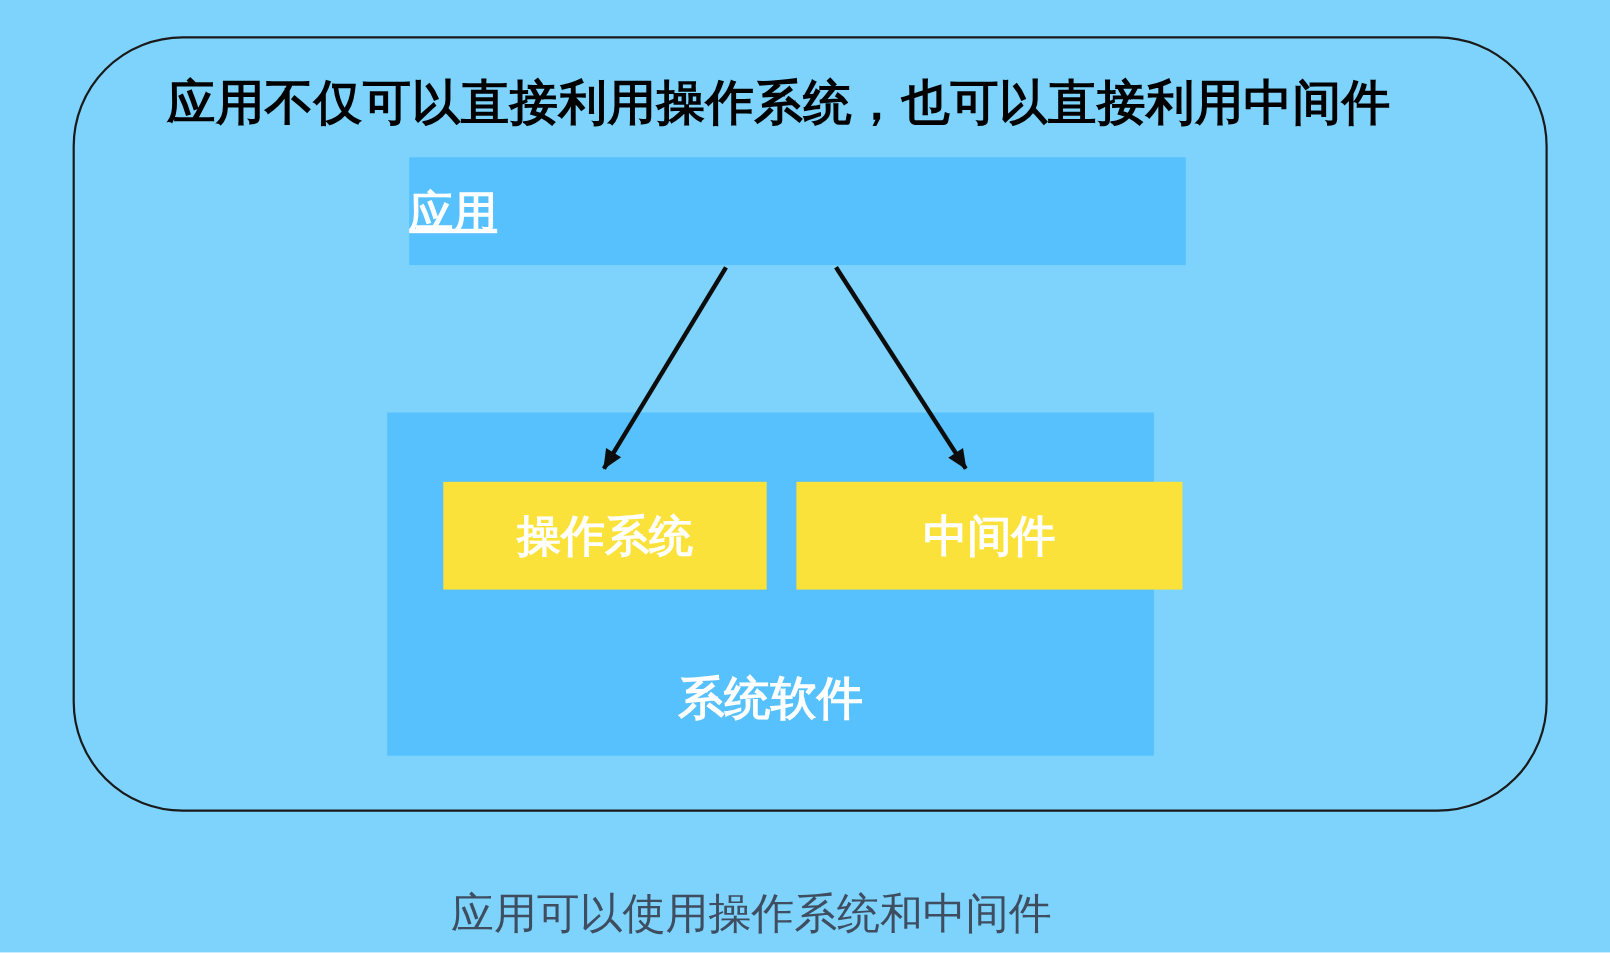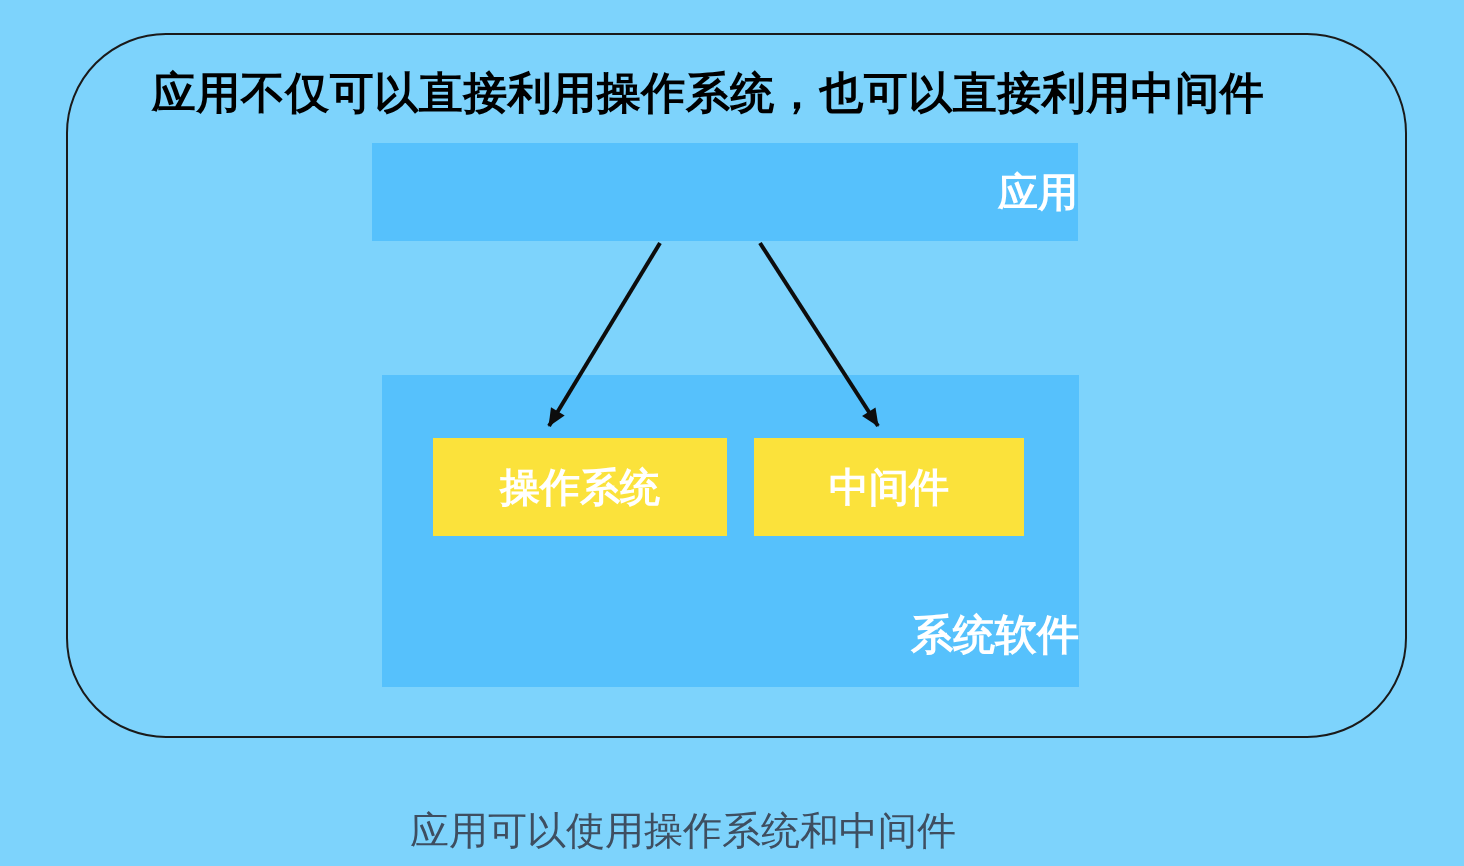--- a/index.html
+++ b/index.html
@@ -34,61 +34,62 @@
     font-size: 44px;
     font-weight: 700;
     color: var(--title-text, #000000);
     letter-spacing: 0.5px;
     white-space: nowrap;
   }
   .node {
     position: absolute;
     display: flex;
     align-items: center;
-    justify-content: flex-end;
+    justify-content: flex-start;
     color: var(--box-text, #ffffff);
     font-weight: 600;
+    text-decoration: underline;
   }
   .app-box {
     left: 372px;
     top: 143px;
     width: 706px;
     height: 98px;
     background: var(--box-blue, #56C1FC);
     font-size: 40px;
   }
   .system-box {
     position: absolute;
-    left: 382px;
+    left: 352px;
     top: 375px;
     width: 697px;
     height: 312px;
     background: var(--box-blue, #56C1FC);
   }
   .inner-box {
     position: absolute;
     top: 63px;
     width: 294px;
     height: 98px;
     background: var(--box-yellow, #FBE23B);
     display: flex;
     align-items: center;
     justify-content: center;
     color: var(--box-text, #ffffff);
     font-size: 40px;
     font-weight: 600;
   }
   .os-box { left: 51px; }
-  .mw-box { left: 372px; width: 270px; justify-content: center; }
+  .mw-box { left: 372px; width: 351px; justify-content: center; }
   .system-label {
     position: absolute;
     left: 0;
     right: 0;
     top: 232px;
-    text-align: right;
+    text-align: center;
     color: var(--box-text, #ffffff);
     font-size: 42px;
     font-weight: 600;
   }
   .arrows {
     position: absolute;
     left: 0;
     top: 0;
     width: 1464px;
     height: 866px;

